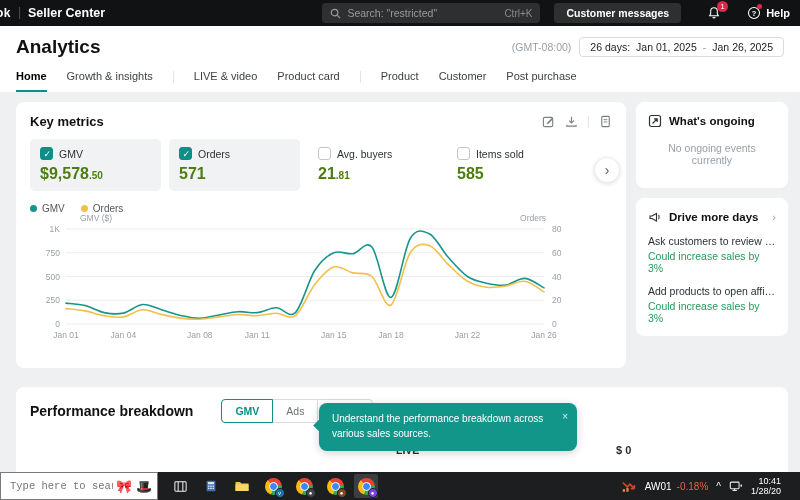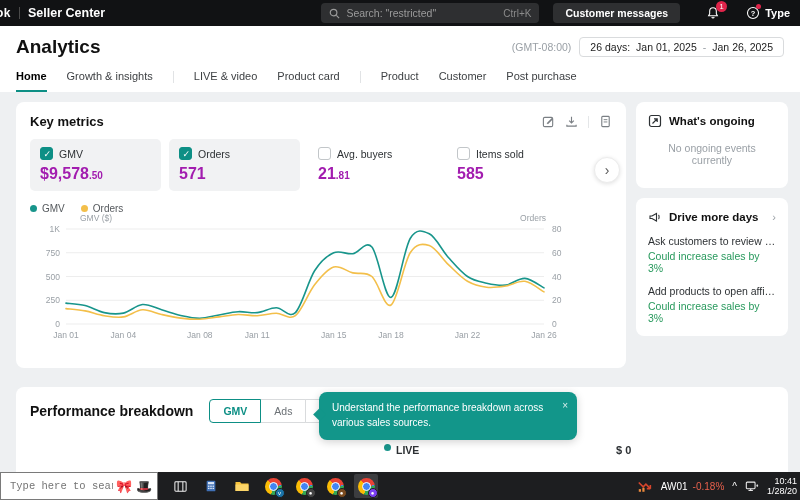--- a/index.html
+++ b/index.html
@@ -48,67 +48,67 @@
   .ic { cursor:pointer; display:flex; }
 
   .metric-row { display:flex; gap:8px; margin-top:10px; position:relative; }
   .m-card { width:131px; border-radius:5px; padding:8px 10px; cursor:pointer; }
   .m-card.checked { background:#f1f2f3; }
   .m-top { display:flex; align-items:center; gap:6px; }
   .cb { width:13px; height:13px; border-radius:3px; border:1px solid #c2c6c9; background:#fff; position:relative; }
   .cb.on { background:var(--accent); border-color:var(--accent); }
   .cb.on::after { content:"✓"; position:absolute; color:#fff; font-size:9px; left:2.5px; top:0.5px; }
   .m-label { font-size:10.5px; color:#2d3134; }
-  .m-val { font-size:16px; font-weight:bold; color:#a21caf; margin-top:5px; }
+  .m-val { font-size:16px; font-weight:bold; color:#4d7c0f; margin-top:5px; }
   .m-val .sub { font-size:10px; font-weight:bold; }
   .next-btn { position:absolute; right:-8px; top:18px; width:26px; height:26px; background:#fff; border:1px solid #ececec; border-radius:50%; box-shadow:0 1px 4px rgba(0,0,0,.12); display:flex; align-items:center; justify-content:center; color:#555; font-size:14px; cursor:pointer; }
 
   .legend { display:flex; gap:16px; margin-top:12px; align-items:center; }
   .lg-item { display:flex; align-items:center; gap:5px; font-size:10px; color:#55595d; }
   .dot { width:7px; height:7px; border-radius:50%; }
 
   
   .right-col { width:152px; display:flex; flex-direction:column; gap:10px; }
   .r-card { padding:12px 12px; }
   .r-head { display:flex; align-items:center; gap:7px; }
   .r-title { font-size:11.5px; font-weight:bold; color:#111; flex:1; }
   .r-chev { color:#9aa0a6; font-size:11px; cursor:pointer; }
   .empty-txt { color:#9aa0a6; font-size:10.5px; text-align:center; margin-top:14px; padding-bottom:10px; }
   .dms-item { margin-top:11px; }
   .dms-text { font-size:10.5px; color:#2d3134; white-space:nowrap; overflow:hidden; text-overflow:ellipsis; cursor:pointer; }
   .dms-benefit { font-size:10.5px; color:var(--green); margin-top:3px; }
 
   
   .perf-card { margin-top:19px; flex:1; padding:12px 14px; position:relative; border-radius:8px 8px 0 0; }
-  .perf-row { display:flex; align-items:center; gap:16px; }
+  .perf-row { display:flex; align-items:center; gap:28px; }
   .perf-title { font-size:14px; font-weight:bold; color:#111; }
   .seg { display:flex; }
   .seg-btn { border:1px solid #d9dbdd; background:#fff; color:#6b7075; font-size:10.5px; padding:5px 13px; cursor:pointer; margin-left:-1px; }
   .seg-btn:first-child { border-radius:4px 0 0 4px; margin-left:0; }
   .seg-btn:last-child { border-radius:0 4px 4px 0; }
   .seg-btn.active { color:var(--accent); border-color:var(--accent); font-weight:bold; z-index:1; position:relative; }
-  .tooltip { position:absolute; left:303px; top:5px; width:258px; background:var(--accent-tip); color:#fff; border-radius:8px; padding:9px 26px 10px 13px; font-size:10px; line-height:1.45; box-shadow:0 2px 8px rgba(0,0,0,.18); z-index:5; }
+  .tooltip { position:absolute; left:303px; top:16px; width:258px; background:var(--accent-tip); color:#fff; border-radius:8px; padding:9px 26px 10px 13px; font-size:10px; line-height:1.45; box-shadow:0 2px 8px rgba(0,0,0,.18); z-index:5; }
   .tooltip .arrow { position:absolute; left:-4px; top:18px; width:9px; height:9px; background:var(--accent-tip); transform:rotate(45deg); }
   .tt-close { position:absolute; right:9px; top:7px; color:#d8efec; font-size:10px; cursor:pointer; }
   .perf-partial { position:absolute; top:57px; left:0; right:0; height:20px; }
   .pp-legend { position:absolute; left:368px; display:flex; align-items:flex-start; gap:5px; font-size:10.5px; font-weight:bold; color:#2d3134; }
   .pp-val { position:absolute; left:600px; font-size:11px; font-weight:bold; color:#2d3134; }
 
   
   .taskbar { position:absolute; left:0; bottom:0; width:800px; height:28px; background:#1d1e20; display:flex; align-items:stretch; z-index:10; }
   .tb-win-search { width:158px; background:#fff; border:1px solid #7a7a7a; display:flex; align-items:center; padding:0 4px 0 9px; gap:4px; }
   .tb-win-search input { flex:1; border:none; outline:none; font-size:10.5px; color:#444; font-family:Liberation Mono, monospace; min-width:0; }
   .tb-win-search .emj { font-size:13px; }
   .tb-icons { display:flex; align-items:center; gap:7px; padding-left:10px; }
   .tb-ic { width:24px; height:24px; display:flex; align-items:center; justify-content:center; cursor:pointer; border-radius:2px; }
   .tb-ic.hl { background:#3c3d40; }
   .chrome { width:17px; height:17px; border-radius:50%; background:conic-gradient(from -40deg, #ea4335 0 33%, #4285f4 0 34%, #34a853 34% 66%, #fbbc05 66% 100%); position:relative; }
   .chrome::before { content:""; position:absolute; inset:4px; background:#4285f4; border:1.5px solid #fff; border-radius:50%; }
   .chrome .ovl { position:absolute; right:-3px; bottom:-3px; width:10px; height:10px; border-radius:50%; border:1px solid #1d1e20; display:flex; align-items:center; justify-content:center; font-size:6px; color:#fff; }
-  .tb-right { margin-left:auto; display:flex; align-items:center; gap:8px; padding-right:3px; color:#fff; }
+  .tb-right { margin-left:auto; display:flex; align-items:center; gap:8px; padding-right:19px; color:#fff; }
   .stock { display:flex; align-items:center; gap:5px; font-size:10px; cursor:pointer; }
   .stock .chg { color:#e8604c; }
   .tb-caret { color:#fff; font-size:10px; cursor:pointer; }
   .clock { font-size:9px; line-height:10.5px; text-align:right; width:30px; overflow:hidden; white-space:nowrap; cursor:default; }
 
   svg text { font-family:"Liberation Sans", sans-serif; }
 </style>
 </head>
 <body>
 
@@ -141,21 +141,21 @@
   </div>
 
   <div class="help-wrap">
     <span class="ic">
       <svg width="14" height="14" viewBox="0 0 16 16">
           <circle cx="8" cy="8" r="6.3" fill="none" stroke="#fff" stroke-width="1.2"></circle>
           <text x="8" y="11" text-anchor="middle" font-size="8.5" fill="#fff" font-weight="bold">?</text>
         </svg>
     </span>
     <span class="help-dot"></span>
-    <span class="help-txt">Type</span>
+    <span class="help-txt">Help</span>
   </div>
 </div>
 
 <div class="page">
   <div class="white-head">
     <div class="head-row">
       <div class="title">Analytics</div>
       <div class="head-right">
         <span class="tz">(GMT-08:00)</span>
         <div class="date-box">

